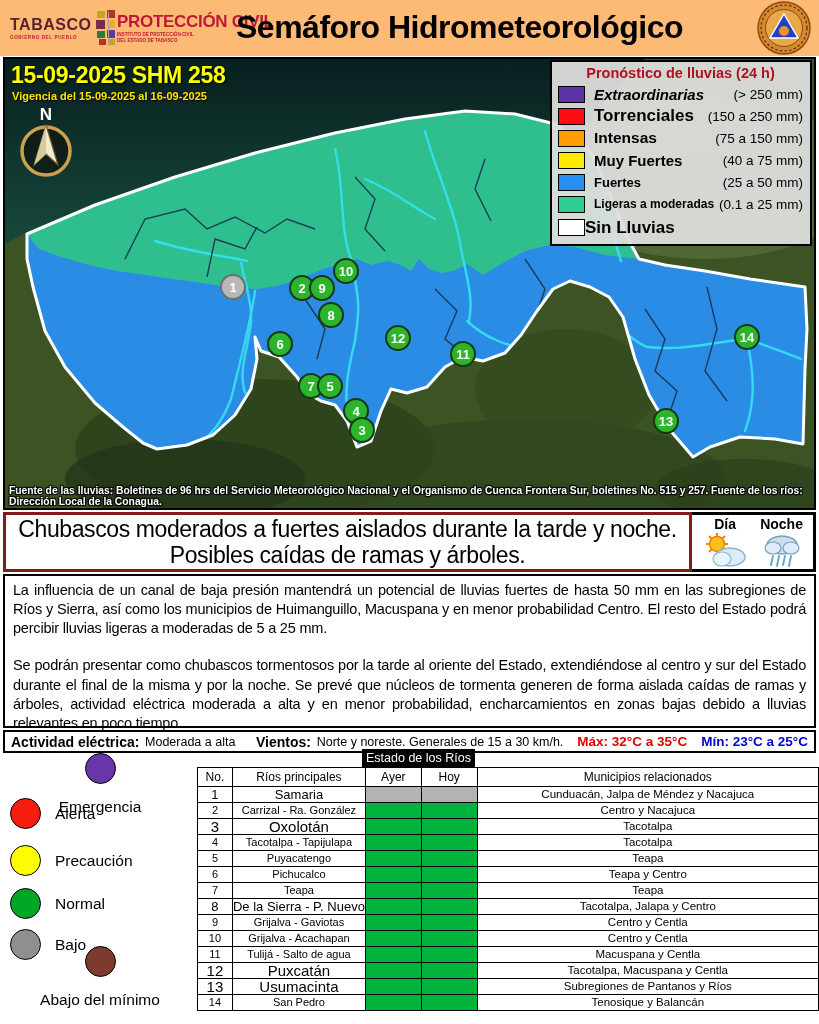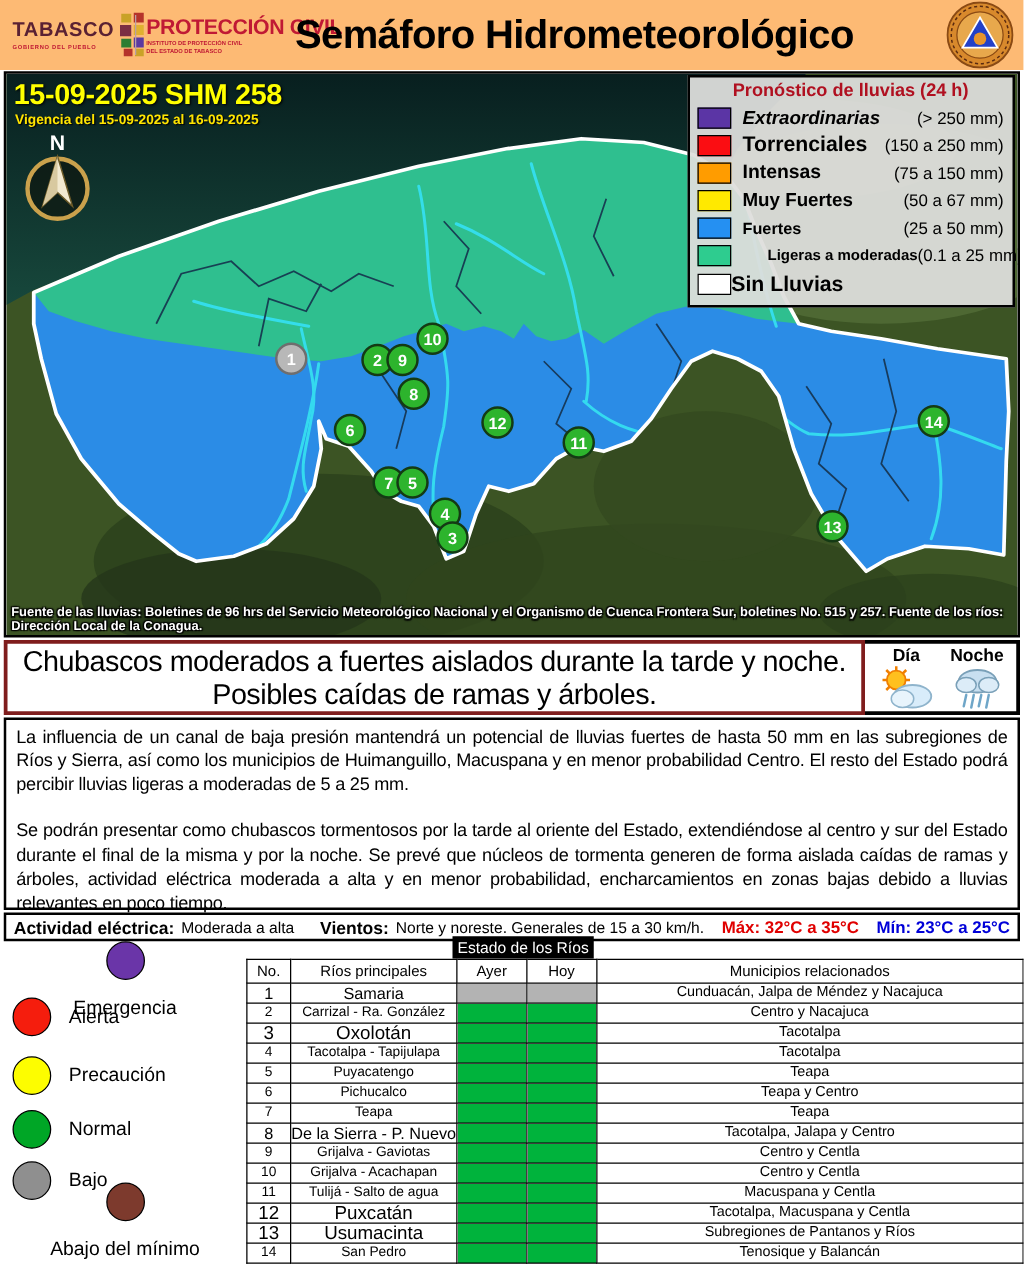--- a/index.html
+++ b/index.html
@@ -31,21 +31,21 @@
             border:2px solid #000; padding:2px 7px 4px 6px; }
   .lg-title { text-align:center; font-size:14.5px; font-weight:bold; color:#b01020; margin:1px 0 2px; }
   .lg-row { display:flex; align-items:center; height:22px; }
   .lg-swatch { width:27px; height:17px; border:1.5px solid #000; margin-right:9px; flex:none; }
   .lg-label { flex:1; color:#000; white-space:nowrap; }
   .lg-label.l0 { font-size:15px; font-weight:bold; font-style:italic; }
   .lg-label.l1 { font-size:17px; font-weight:bold; }
   .lg-label.l2 { font-size:15.5px; font-weight:bold; }
   .lg-label.l3 { font-size:15px; font-weight:bold; }
   .lg-label.l4 { font-size:13px; font-weight:bold; }
-  .lg-label.l5 { font-size:12px; font-weight:bold;margin-left:20px; }
+  .lg-label.l5 { font-size:12px; font-weight:bold; }
   .lg-range { font-size:13.5px; color:#000; white-space:nowrap; }
   .lg-sin { display:flex; align-items:center; justify-content:flex-start; height:25px; gap:0; }
   .lg-sin .lg-swatch { margin:0; }
   .lg-sin-label { font-size:17px; font-weight:bold; color:#000; }
   .src { position:absolute; left:4px; bottom:1px; right:4px; font-size:10.3px; font-weight:bold; color:#fff;
          text-shadow:1px 1px 1px #000,-1px -1px 1px #000,1px -1px 1px #000,-1px 1px 1px #000; }
   .marker { position:absolute; width:26px; height:26px; border-radius:50%; background:#2db42d;
             border:2.5px solid #143a14; color:#fff; font-size:13px; font-weight:bold;
             display:flex; align-items:center; justify-content:center; }
   .marker.bajo { background:#b8b8b8; border-color:#6e6e6e; }
@@ -214,21 +214,21 @@
             <span class="lg-range">(150 a 250 mm)</span>
           </div>
           <div class="lg-row">
             <span class="lg-swatch" style="background: rgb(255, 156, 0);"></span>
             <span class="lg-label l2">Intensas</span>
             <span class="lg-range">(75 a 150 mm)</span>
           </div>
           <div class="lg-row">
             <span class="lg-swatch" style="background: rgb(255, 233, 0);"></span>
             <span class="lg-label l3">Muy Fuertes</span>
-            <span class="lg-range">(50 a 67 mm)</span>
+            <span class="lg-range">(40 a 75 mm)</span>
           </div>
           <div class="lg-row">
             <span class="lg-swatch" style="background: rgb(37, 144, 242);"></span>
             <span class="lg-label l4">Fuertes</span>
             <span class="lg-range">(25 a 50 mm)</span>
           </div>
           <div class="lg-row">
             <span class="lg-swatch" style="background: rgb(46, 204, 143);"></span>
             <span class="lg-label l5">Ligeras a moderadas</span>
             <span class="lg-range">(0.1 a 25 mm)</span>

